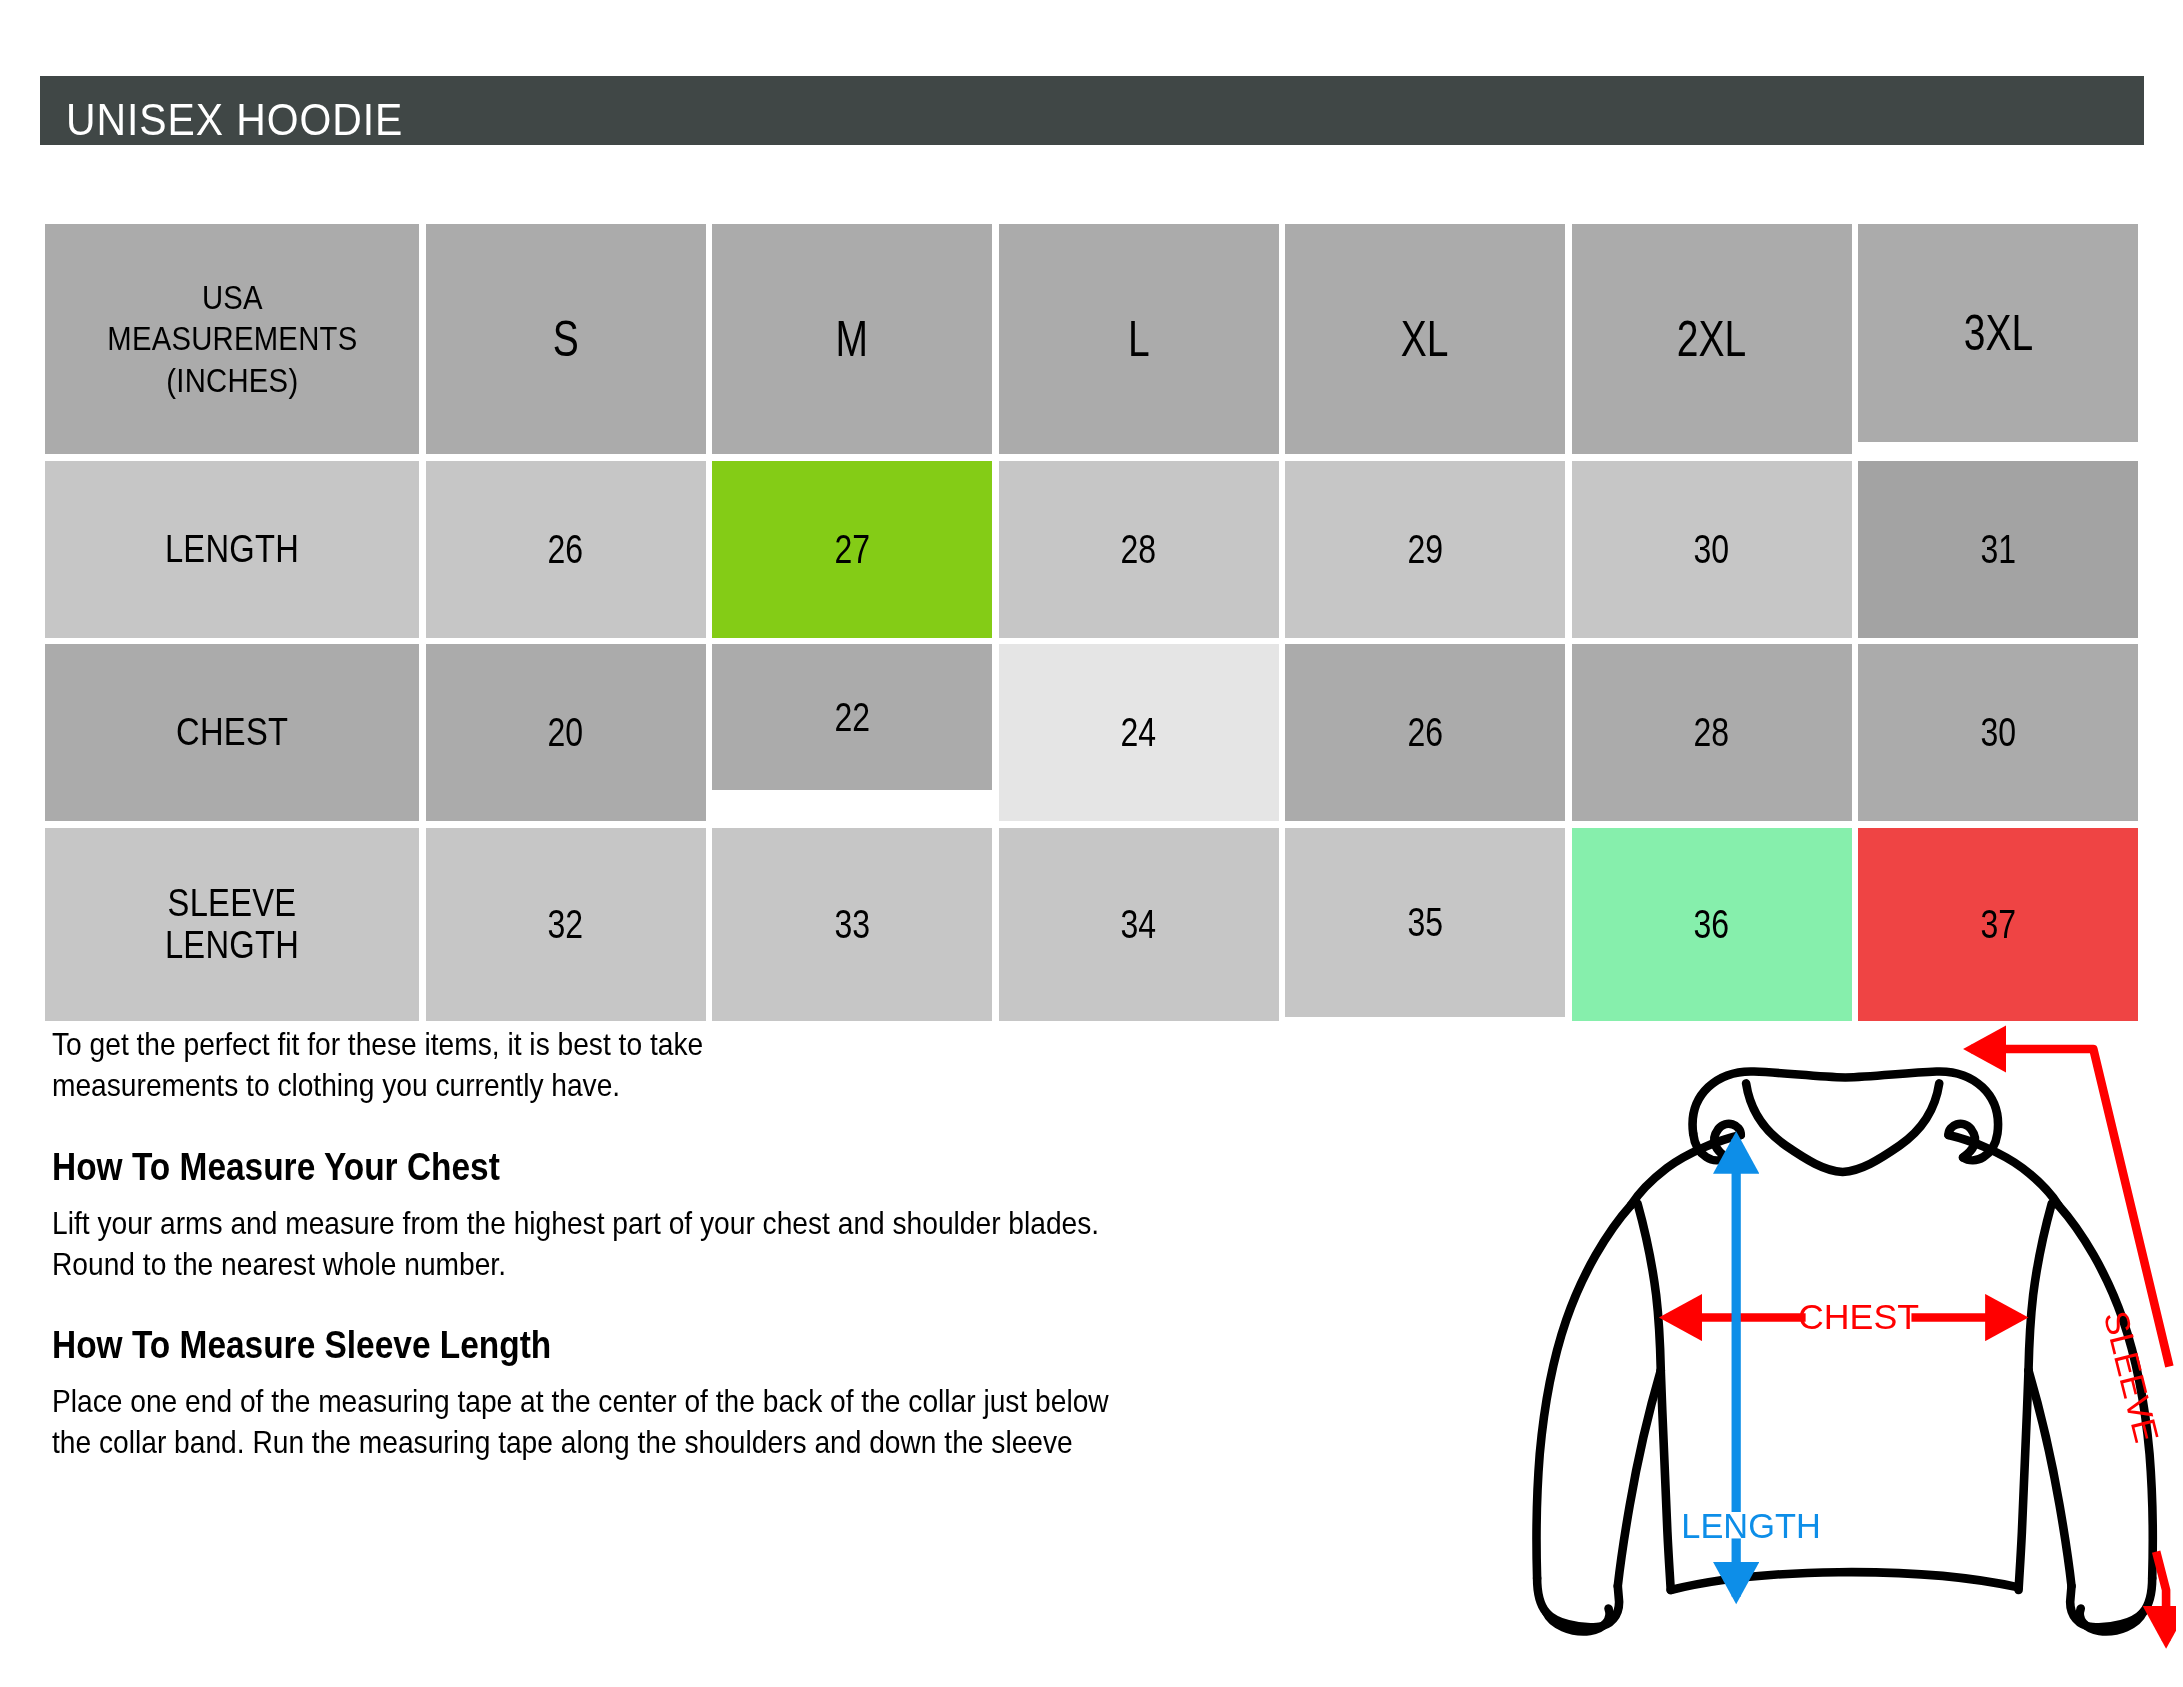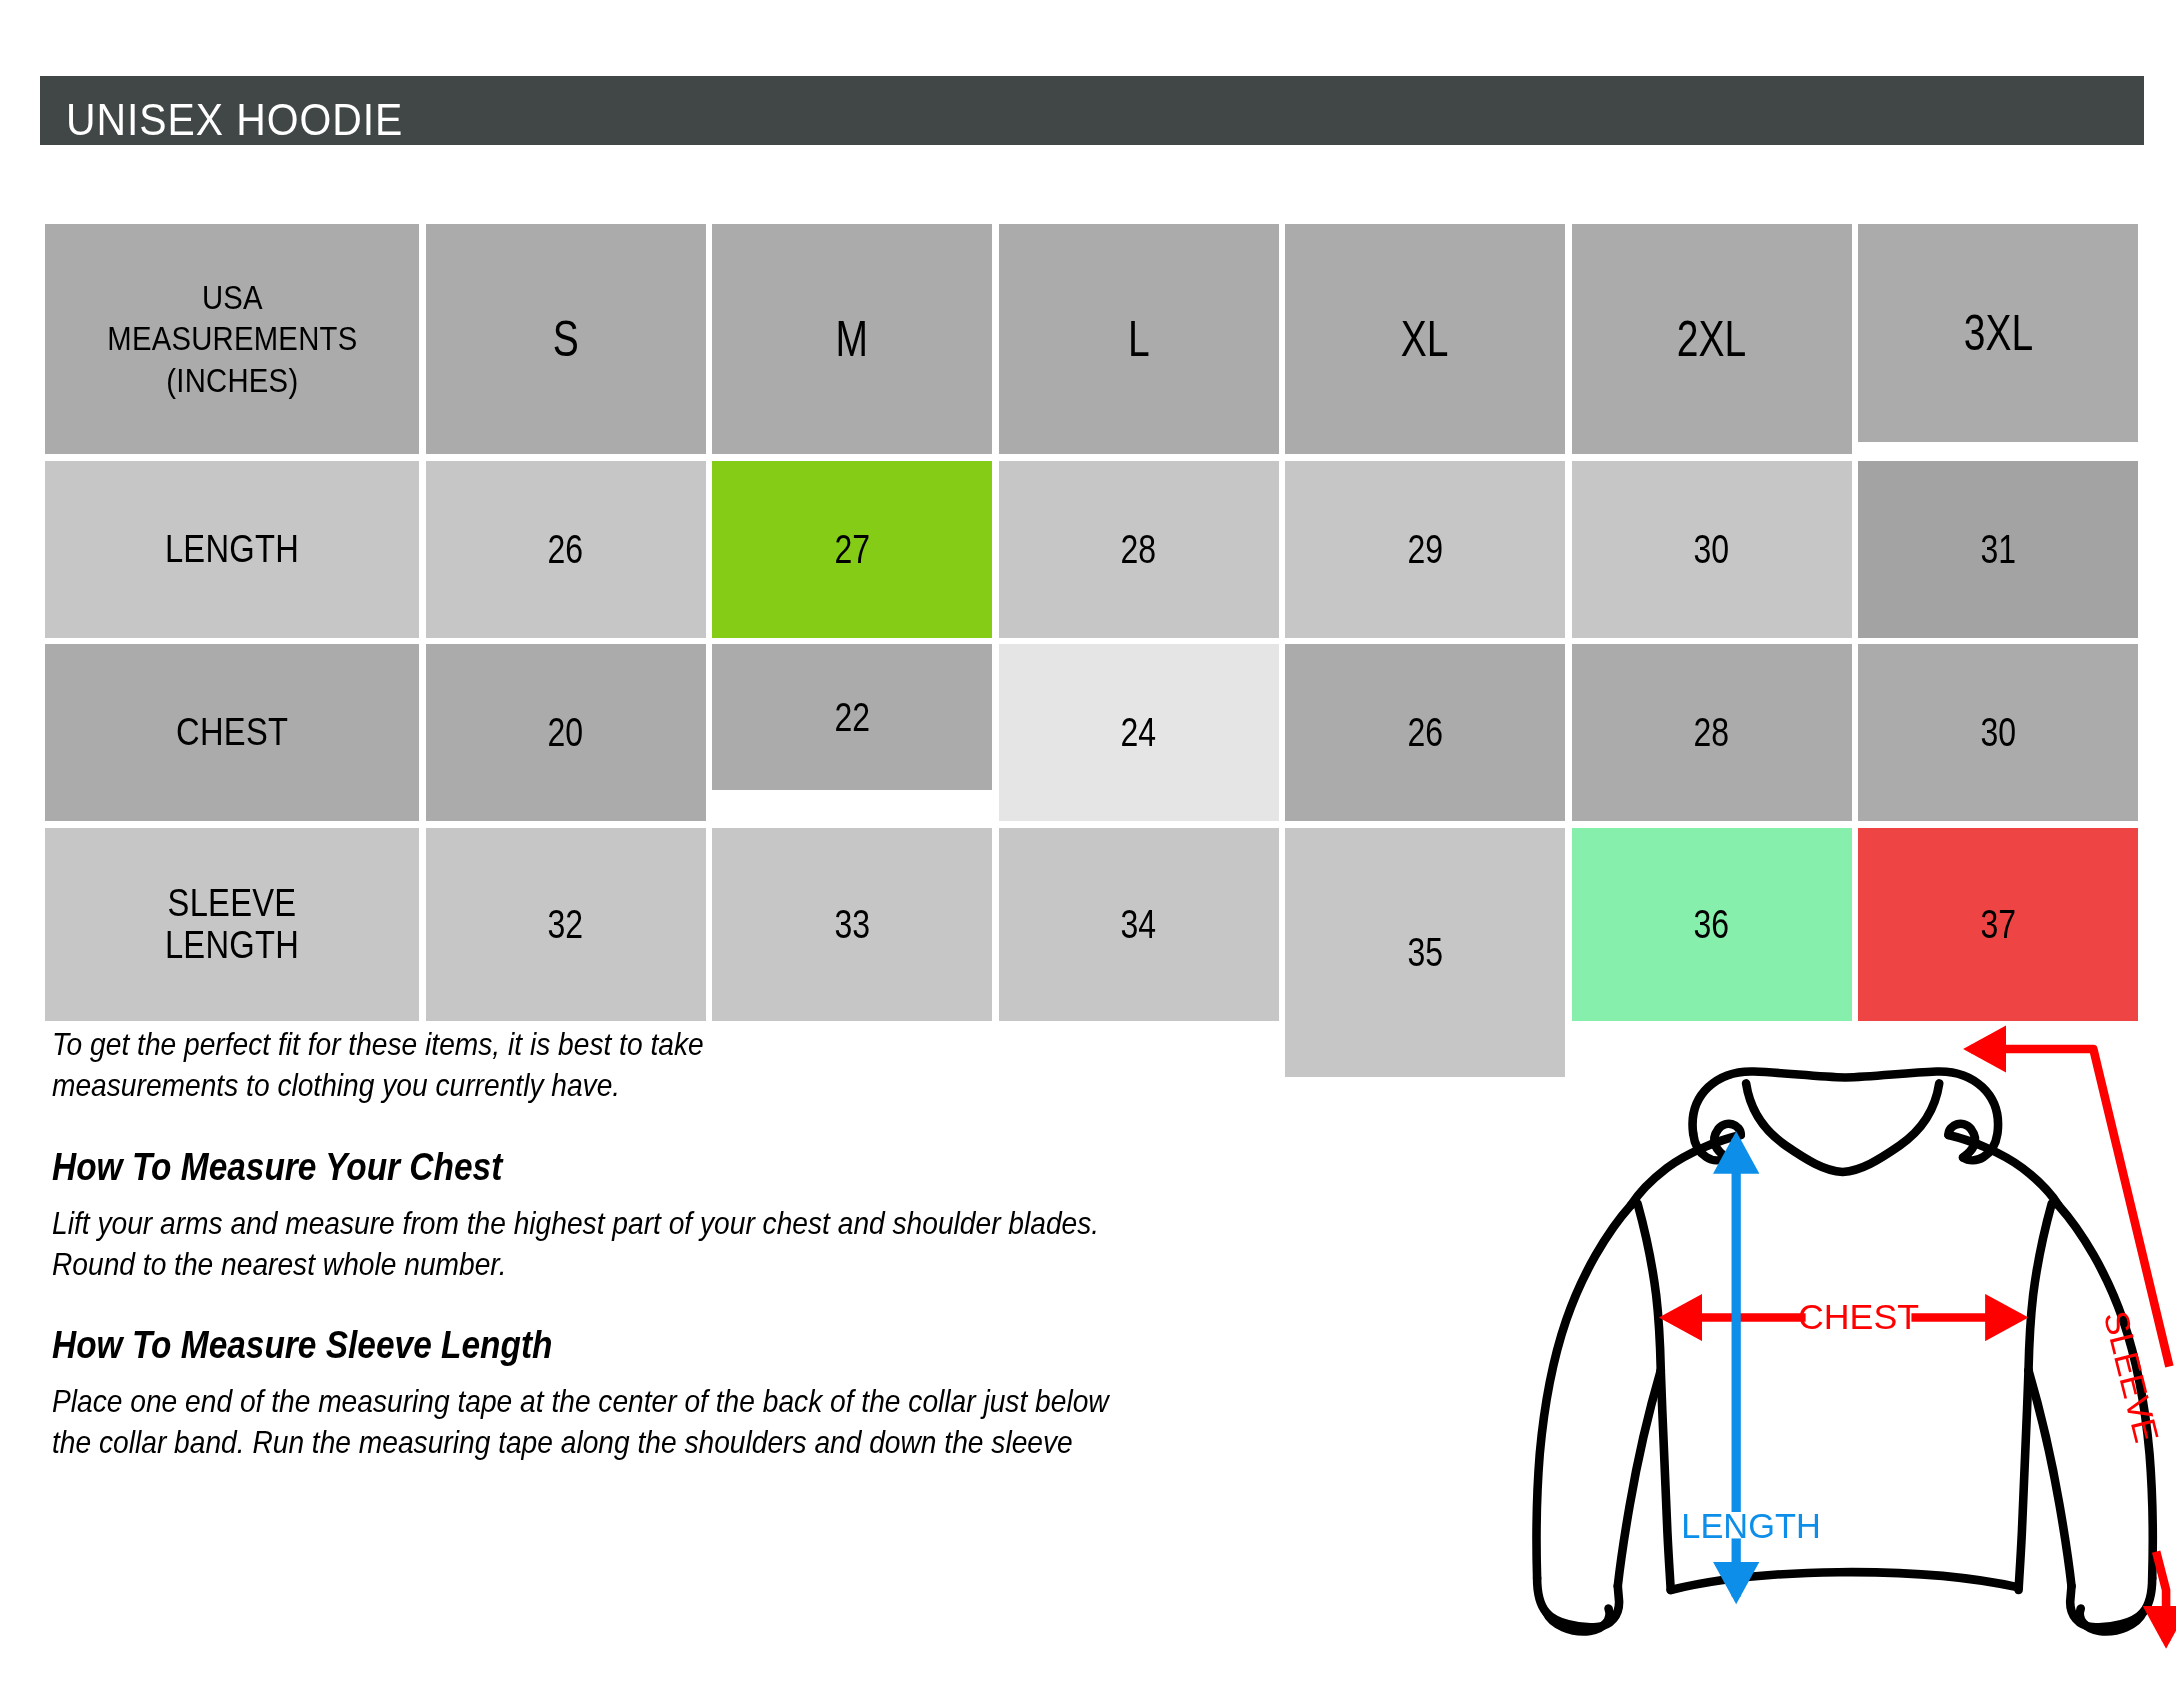--- a/index.html
+++ b/index.html
@@ -89,21 +89,20 @@
     font-weight: 400;
   }
 
   
   .instructions {
     position: absolute;
     left: 52px;
     top: 1024px;
     width: 1495px;
     color: #000000;
-    font-style: italic;
   }
   .intro-line {
     font-size: 32px;
     line-height: 1.29;
     transform: scaleX(0.88);
     transform-origin: left top;
     white-space: nowrap;
   }
   .sec-title {
     font-size: 38px;
@@ -227,21 +226,21 @@
     </div>
     <div class="cell" style="background:#c6c6c6;height:193px">
       <span class="row-value">32</span>
     </div>
     <div class="cell" style="background:#c6c6c6;height:193px">
       <span class="row-value">33</span>
     </div>
     <div class="cell" style="background:#c6c6c6;height:193px">
       <span class="row-value">34</span>
     </div>
-    <div class="cell" style="background:#c6c6c6;height:249px">
+    <div class="cell" style="background:#c6c6c6;height:189px">
       <span class="row-value">35</span>
     </div>
     <div class="cell" style="background:#86efac;height:193px">
       <span class="row-value">36</span>
     </div>
     <div class="cell" style="background:#ef4444;height:193px">
       <span class="row-value">37</span>
     </div>
   </div>
 

